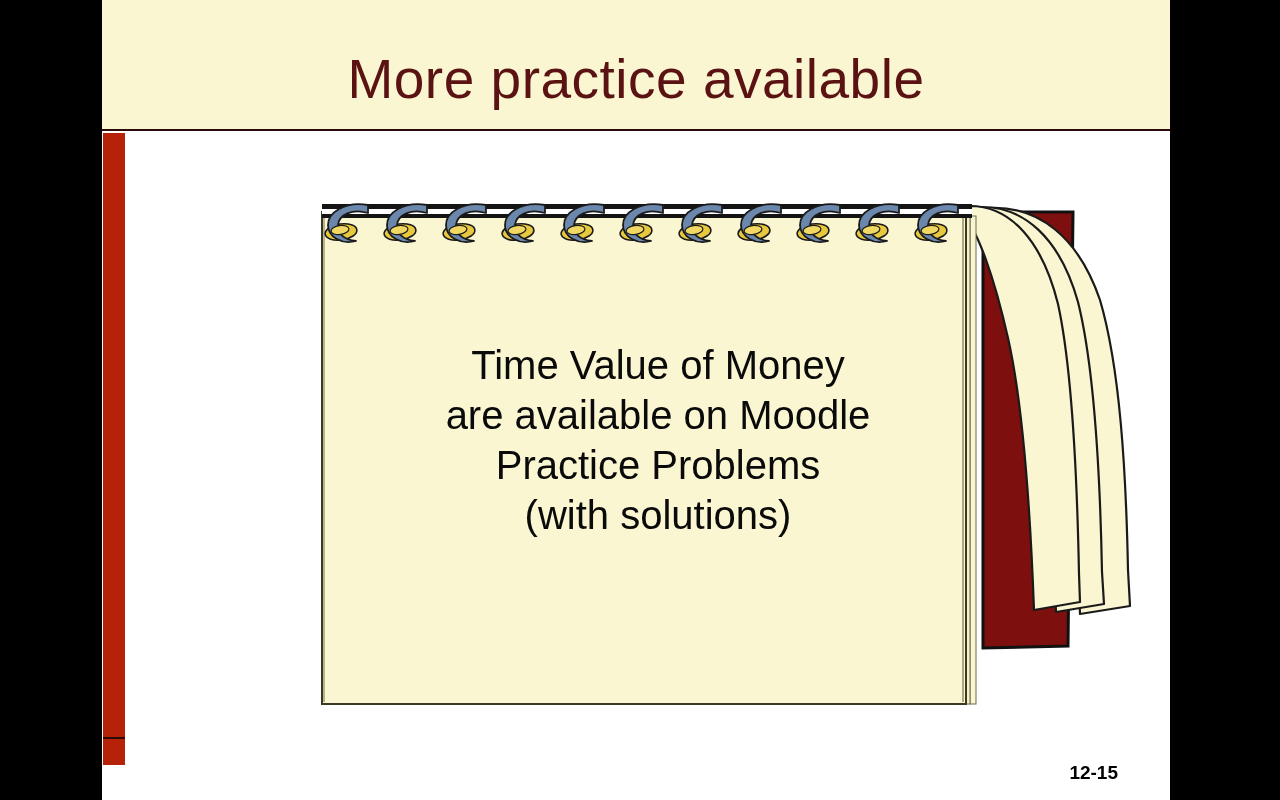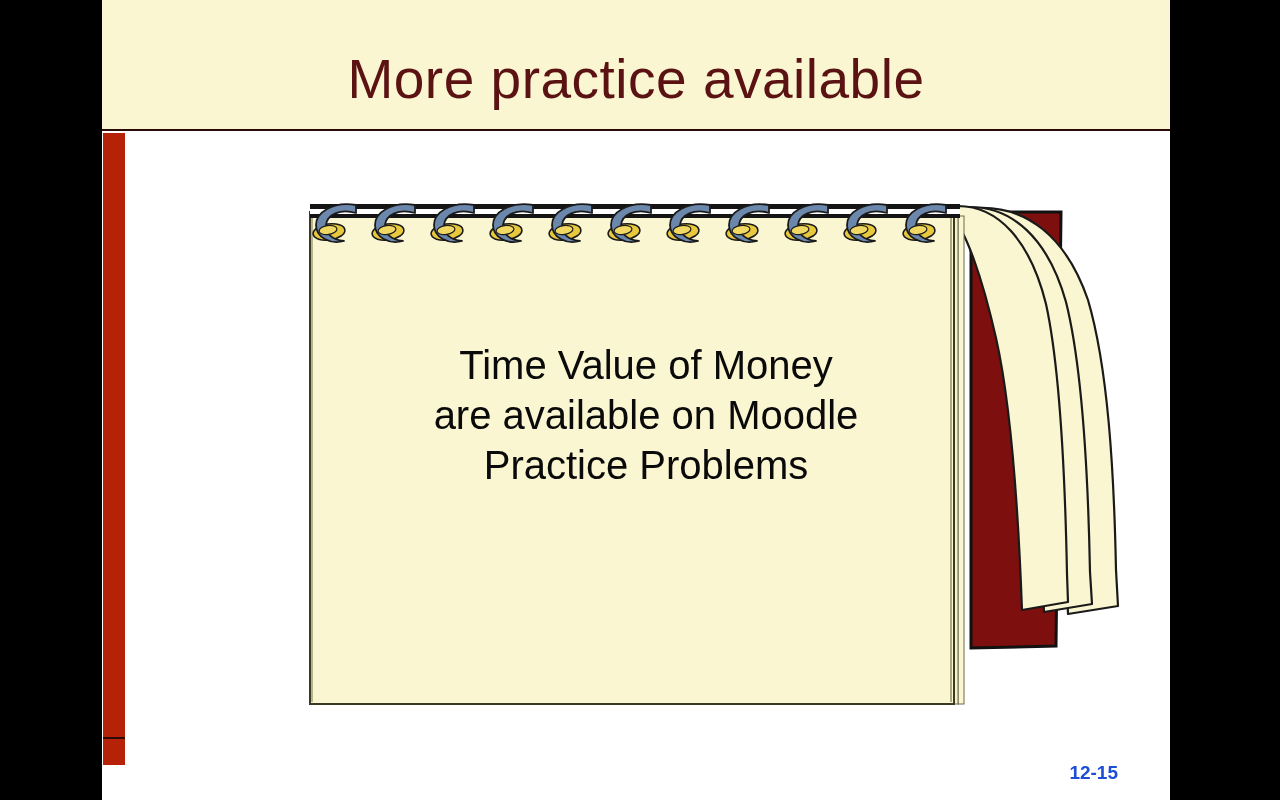--- a/index.html
+++ b/index.html
@@ -85,21 +85,21 @@
     top: 737px;
     width: 22px;
     height: 2px;
     background: #2b0a0a;
     z-index: 6;
   }
 
   
   #notepad {
     position: absolute;
-    left: 4px;
+    left: 16px;
     top: 0;
     width: 1068px;
     height: 800px;
   }
   #notepad svg {
     position: absolute;
     left: 0;
     top: 0;
     display: block;
   }
@@ -123,21 +123,21 @@
   
   #page-number {
     position: absolute;
     left: 896px;
     top: 762px;
     width: 120px;
     text-align: right;
     font-family: "Liberation Sans", sans-serif;
     font-size: 19px;
     font-weight: bold;
-    color: #1d4ed8;
+    color: #000000;
     z-index: 25;
   }
 </style>
 </head>
 <body>
 
 <div id="slide-root">
 
   <div id="slide-canvas">
 
@@ -236,20 +236,21 @@
           <use href="#ring-shape" x="741" y="199"></use>
           <use href="#ring-shape" x="800" y="199"></use>
         </g>
 
       </svg>
 
       <div id="notepad-text">
         <span class="pad-line">Time Value of Money</span>
         <span class="pad-line">are available on Moodle</span>
         <span class="pad-line">Practice Problems</span>
+        <span class="pad-line">(with solutions)</span>
       </div>
     </div>
 
     <div id="page-number">12-15</div>
 
   </div>
 
   <div id="letterbox-left" class="letterbox"></div>
   <div id="letterbox-right" class="letterbox"></div>
 

